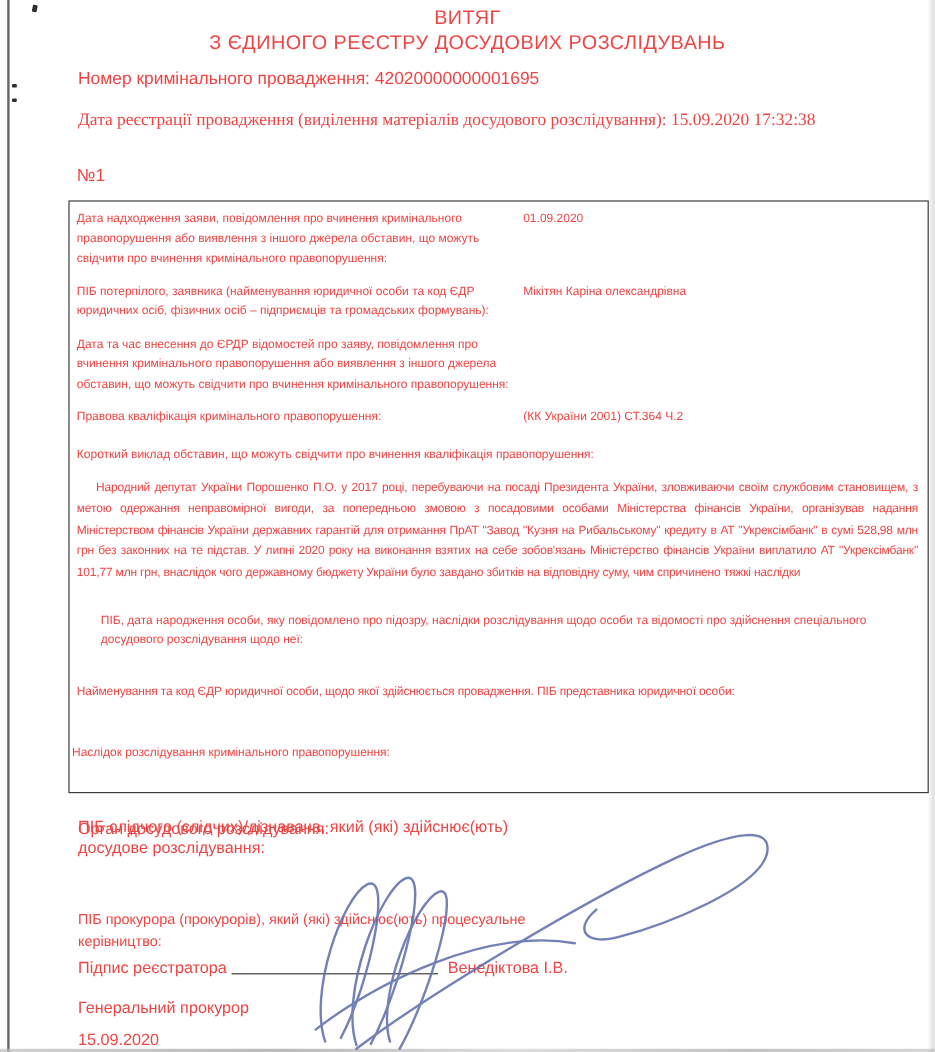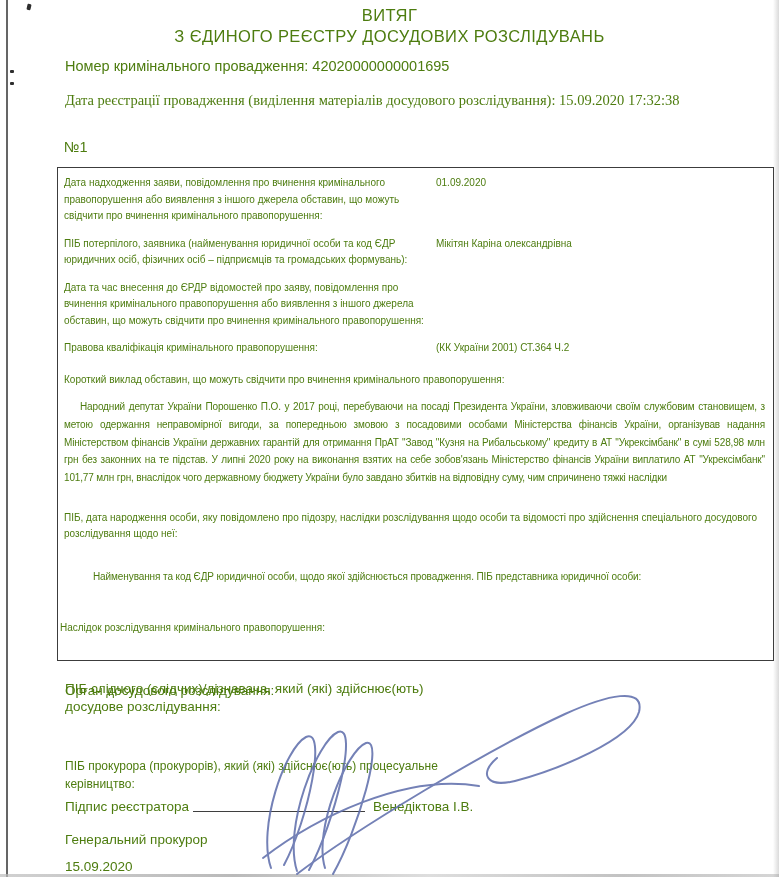--- a/index.html
+++ b/index.html
@@ -1,21 +1,21 @@
 <!DOCTYPE html>
 <html><head>
 <meta charset="utf-8">
 <style>
   html,body{margin:0;padding:0;background:#e8e8e8;}
   .page{
     position:relative;
     width:779px;height:877px;
     background:#ffffff;
     font-family:"Liberation Sans","DejaVu Sans",sans-serif;
-    color:#4d7c0f;
+    color:#ef4444;
     overflow:hidden;
   }
   
   .scan-edge-left{position:absolute;left:6px;top:0;width:2px;height:877px;background:#4a4a4a;opacity:.85;}
   .speck{position:absolute;background:#2e2e2e;border-radius:1px;}
   .speck.s1{left:27px;top:4px;width:4px;height:6px;transform:rotate(12deg);}
   .speck.s2{left:10px;top:70px;width:4px;height:3px;}
   .speck.s3{left:10px;top:82px;width:4px;height:3px;}
   .scan-edge-bottom{position:absolute;left:0;bottom:0;width:779px;height:3px;
     background:linear-gradient(90deg,#bdbdbd 0%,#9c9c9c 30%,#cfcfcf 55%,#a8a8a8 80%,#c4c4c4 100%);opacity:.7;}
@@ -31,22 +31,22 @@
   .tbl{
     position:absolute;top:167px;left:57px;width:717px;height:494px;
     border:1.5px solid #3c3c3c;box-sizing:border-box;
     padding:7px 8px 0 6px;font-size:10px;line-height:16.5px;
   }
   .trow{display:flex;margin-bottom:11px;}
   .tlabel{width:366px;}
   .tvalue{padding-left:6px;flex:1;}
   .sum-head{margin-top:15px;}
   .sum-par{margin-top:10px;text-align:justify;text-indent:16px;line-height:17.8px;letter-spacing:-.15px;}
-  .suspect-head{margin-top:23px;padding-right:6px;}
-  .legal-head{margin-top:26px;letter-spacing:-.1px;margin-left:29px;}
+  .suspect-head{margin-top:23px;padding-right:6px;margin-left:20px;}
+  .legal-head{margin-top:26px;letter-spacing:-.1px;}
   .outcome{margin-top:35px;width:270px;margin-left:-6px;padding-left:2px;}
   
   .f-organ{position:absolute;top:683px;left:65px;font-size:13.5px;}
   .f-investigator{position:absolute;top:680px;left:65px;width:420px;font-size:13.5px;line-height:18px;}
   .f-prosecutor{position:absolute;top:757px;left:65px;width:420px;font-size:12px;line-height:18px;}
   .f-sigrow{position:absolute;top:799px;left:65px;width:620px;display:flex;align-items:flex-start;font-size:13.5px;}
   .sig-line{width:172px;border-bottom:1.2px solid #3f3f3f;height:12px;margin:0 8px 2px 4px;}
   .f-position{position:absolute;top:832px;left:65px;font-size:13.5px;}
   .f-date{position:absolute;top:859px;left:65px;font-size:13.5px;}
   .signature-svg{position:absolute;left:235px;top:668px;pointer-events:none;}
@@ -86,21 +86,21 @@
 
     <div class="trow">
       <div class="tlabel">Дата та час внесення до ЄРДР відомостей про заяву, повідомлення про вчинення кримінального правопорушення або виявлення з іншого джерела обставин, що можуть свідчити про вчинення кримінального правопорушення:</div>
     </div>
 
     <div class="trow">
       <div class="tlabel">Правова кваліфікація кримінального правопорушення:</div>
       <div class="tvalue">(КК України 2001) СТ.364 Ч.2</div>
     </div>
 
-    <div class="sum-head">Короткий виклад обставин, що можуть свідчити про вчинення кримінального правопорушення:</div>
+    <div class="sum-head">Короткий виклад обставин, що можуть свідчити про вчинення кваліфікація правопорушення:</div>
     <div class="sum-par">Народний депутат України Порошенко П.О. у 2017 році, перебуваючи на посаді Президента України, зловживаючи своїм службовим становищем, з метою одержання неправомірної вигоди, за попередньою змовою з посадовими особами Міністерства фінансів України, організував надання Міністерством фінансів України державних гарантій для отримання ПрАТ "Завод "Кузня на Рибальському" кредиту в АТ "Укрексімбанк" в сумі 528,98 млн грн без законних на те підстав. У липні 2020 року на виконання взятих на себе зобов'язань Міністерство фінансів України виплатило АТ "Укрексімбанк" 101,77 млн грн, внаслідок чого державному бюджету України було завдано збитків на відповідну суму, чим спричинено тяжкі наслідки</div>
 
     <div class="suspect-head">ПІБ, дата народження особи, яку повідомлено про підозру, наслідки розслідування щодо особи та відомості про здійснення спеціального досудового розслідування щодо неї:</div>
     <div class="legal-head">Найменування та код ЄДР юридичної особи, щодо якої здійснюється провадження. ПІБ представника юридичної особи:</div>
     <div class="outcome">Наслідок розслідування кримінального правопорушення:</div>
   </div>
 
   <div class="f-organ">Орган досудового розслідування:</div>
   <div class="f-investigator">ПІБ слідчого (слідчих)/дізнавача, який (які) здійснює(ють) досудове розслідування:</div>
   <div class="f-prosecutor">ПІБ прокурора (прокурорів), який (які) здійснює(ють) процесуальне керівництво:</div>

